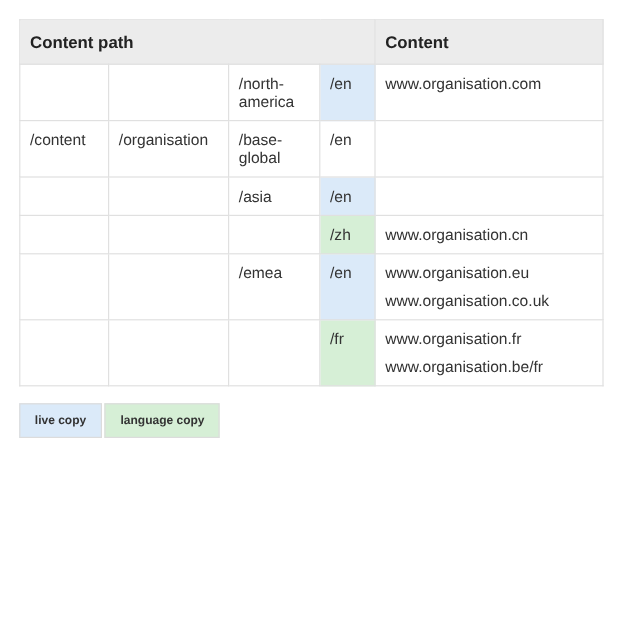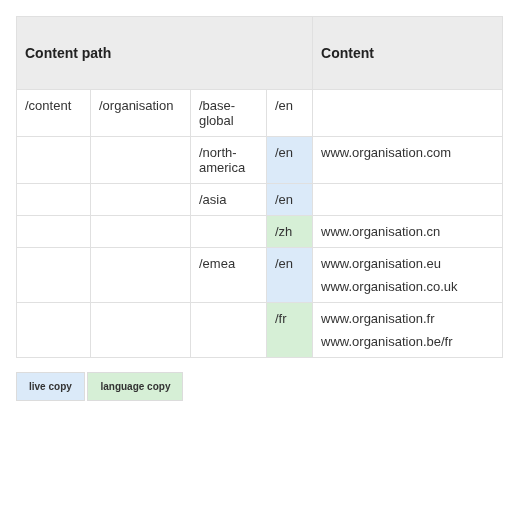--- a/index.html
+++ b/index.html
@@ -22,21 +22,21 @@
       padding: 8px 8px;
       text-align: left;
       vertical-align: top;
       word-wrap: break-word;
     }
     th {
       background: #ececec;
       font-weight: bold;
       color: #222;
       font-size: 14px;
-      padding: 28px 8px;
+      padding: 10px 8px;
     }
     .col1 { width: 74px; }
     .col2 { width: 100px; }
     .col3 { width: 76px; }
     .col4 { width: 46px; }
     .col5 { width: auto; }
     .blue-cell { background: #dbeaf9; }
     .green-cell { background: #d6efd6; }
     .branch-line {
       display: block;
@@ -70,34 +70,34 @@
       <col class="col5">
   </colgroup>
   <thead>
     <tr>
       <th colspan="4">Content path</th>
       <th>Content</th>
     </tr>
   </thead>
   <tbody id="tbody">
       <tr>
-        <td>/content</td>
-        <td>/organisation</td>
-        <td>/base-global</td>
-        <td>/en</td>
-        <td></td>
-      </tr>
-      <tr>
         <td></td>
         <td></td>
         <td>/north-america</td>
         <td class="blue-cell">/en</td>
         <td>
           <span class="branch-line">www.organisation.com</span>
         </td>
+      </tr>
+      <tr>
+        <td>/content</td>
+        <td>/organisation</td>
+        <td>/base-global</td>
+        <td>/en</td>
+        <td></td>
       </tr>
       <tr>
         <td></td>
         <td></td>
         <td>/asia</td>
         <td class="blue-cell">/en</td>
         <td></td>
       </tr>
       <tr>
         <td></td>

